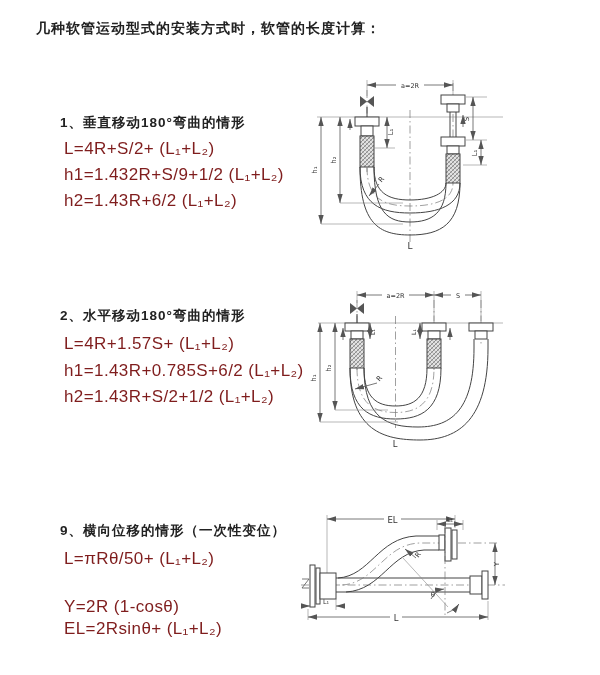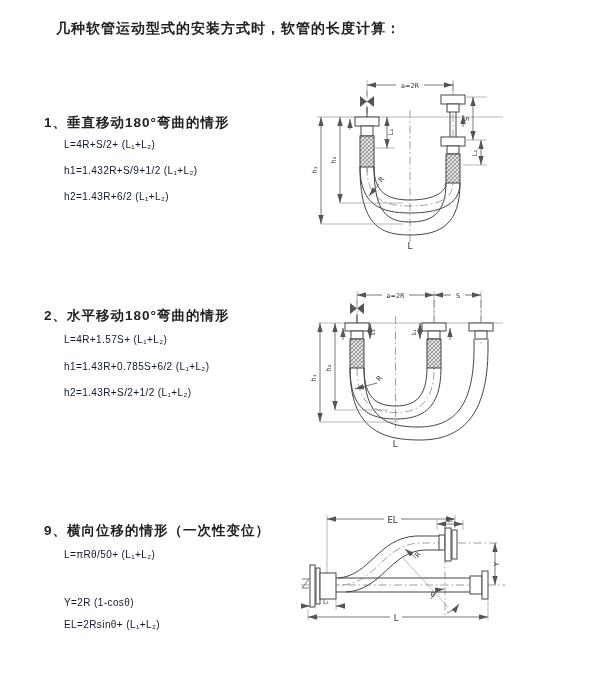--- a/index.html
+++ b/index.html
@@ -2,23 +2,23 @@
 <html><head>
 <meta charset="utf-8">
 <style>
   html,body{margin:0;padding:0;}
   body{
     width:600px;height:675px;position:relative;background:#ffffff;
     font-family:"Liberation Sans","DejaVu Sans",sans-serif;color:#2b2b2b;
     overflow:hidden;
   }
   .t{position:absolute;white-space:nowrap;}
-  .title{left:36px;top:20px;font-size:14px;font-weight:600;letter-spacing:1px;color:#222;margin-left:20px;}
-  .sec-h{font-size:13.5px;font-weight:600;letter-spacing:1px;color:#222;}
-  .frm{font-size:10px;letter-spacing:.4px;color:#0f172a;}
+  .title{left:36px;top:20px;font-size:14px;font-weight:600;letter-spacing:1px;color:#222;}
+  .sec-h{font-size:13.5px;font-weight:600;letter-spacing:1px;color:#222;margin-left:16px;}
+  .frm{font-size:17px;letter-spacing:.4px;color:#7f1d1d;}
   svg.diag{position:absolute;overflow:visible;}
   svg text{font-family:"DejaVu Sans",sans-serif;fill:#333;}
   .f6{font-size:6px;} .f65{font-size:6.5px;} .f7{font-size:7px;} .f85{font-size:8.5px;} .f9{font-size:9px;}
   .ol{stroke:#444;stroke-width:1;fill:none;}       
   .dl{stroke:#555;stroke-width:.8;fill:none;}      
   .xl{stroke:#888;stroke-width:.6;fill:none;}      
   .cl{stroke:#777;stroke-width:.7;fill:none;stroke-dasharray:8 3 1.5 3;} 
   .fl{fill:#fff;stroke:#444;stroke-width:1;}       
 </style>
 </head>

